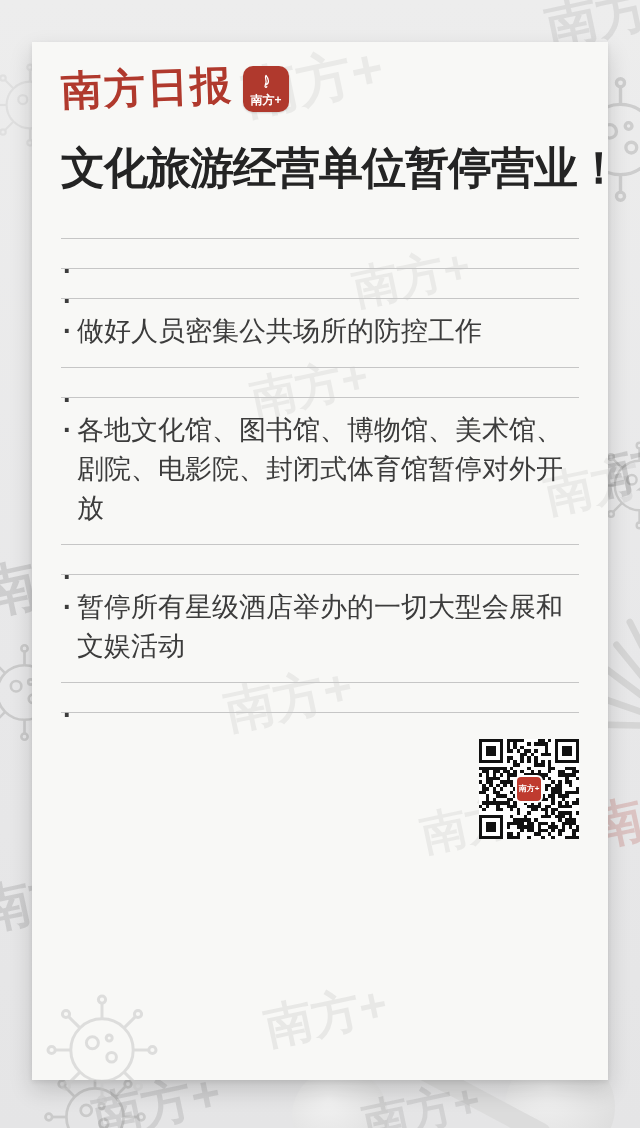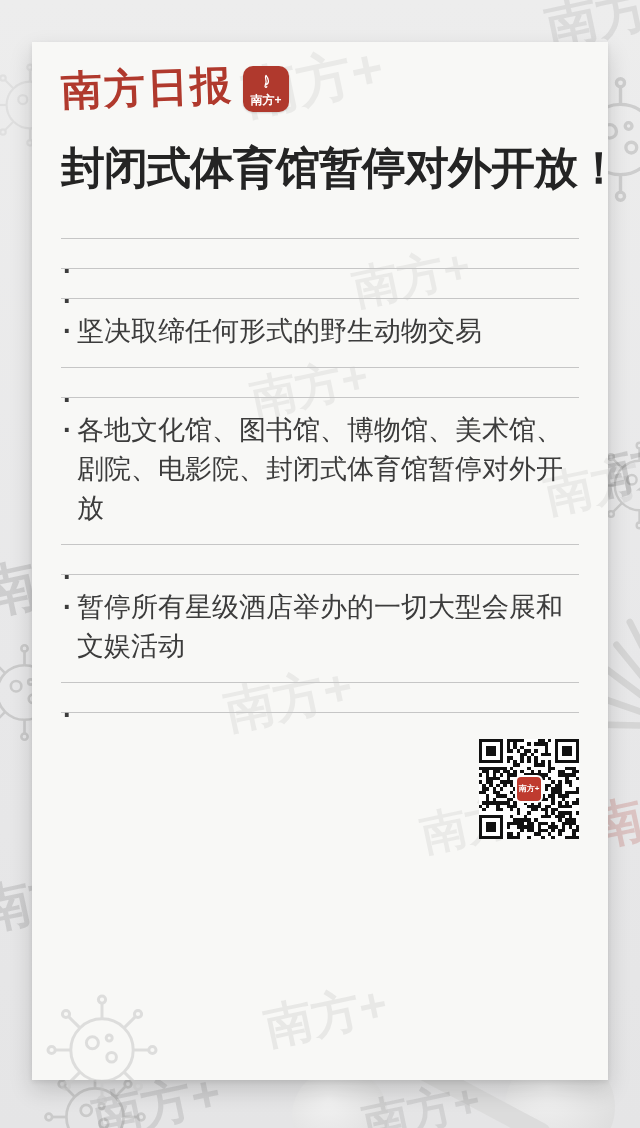--- a/index.html
+++ b/index.html
@@ -174,32 +174,32 @@
     <div class="brand-row">
       <span class="brand-name">南方日报</span>
       <span class="app-icon">
         <svg viewBox="0 0 100 100">
           <path d="M50 8 C38 28 62 34 46 62 C72 52 66 28 50 8 Z M46 62 C40 74 52 78 56 68" fill="none" stroke="#fff" stroke-width="7" stroke-linejoin="round"></path>
         </svg>
         <span class="app-icon-label">南方+</span>
       </span>
     </div>
 
-    <h1 class="poster-title">封闭式体育馆暂停对外开放！</h1>
+    <h1 class="poster-title">文化旅游经营单位暂停营业！</h1>
 
     <ul class="measures">
       <li class="measure">
         <span class="bullet">·</span>
       </li>
       <li class="measure">
         <span class="bullet">·</span>
       </li>
       <li class="measure">
         <span class="bullet">·</span>
-        <span>坚决取缔任何形式的野生动物交易</span>
+        <span>做好人员密集公共场所的防控工作</span>
       </li>
       <li class="measure">
         <span class="bullet">·</span>
       </li>
       <li class="measure">
         <span class="bullet">·</span>
         <span>各地文化馆、图书馆、博物馆、美术馆、剧院、电影院、封闭式体育馆暂停对外开放</span>
       </li>
       <li class="measure">
         <span class="bullet">·</span>

